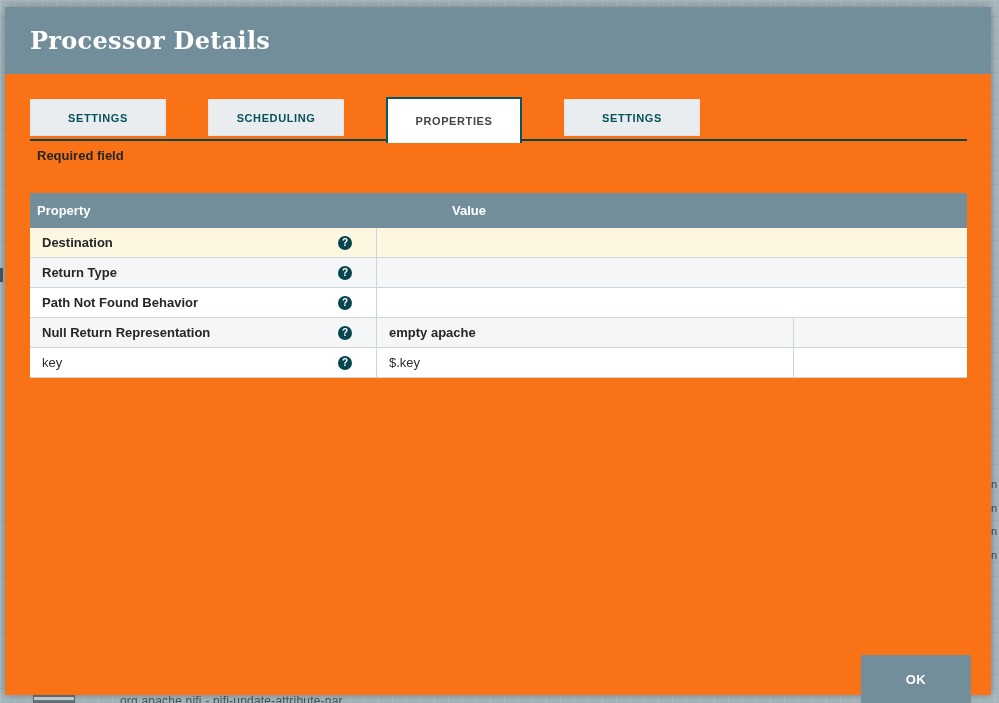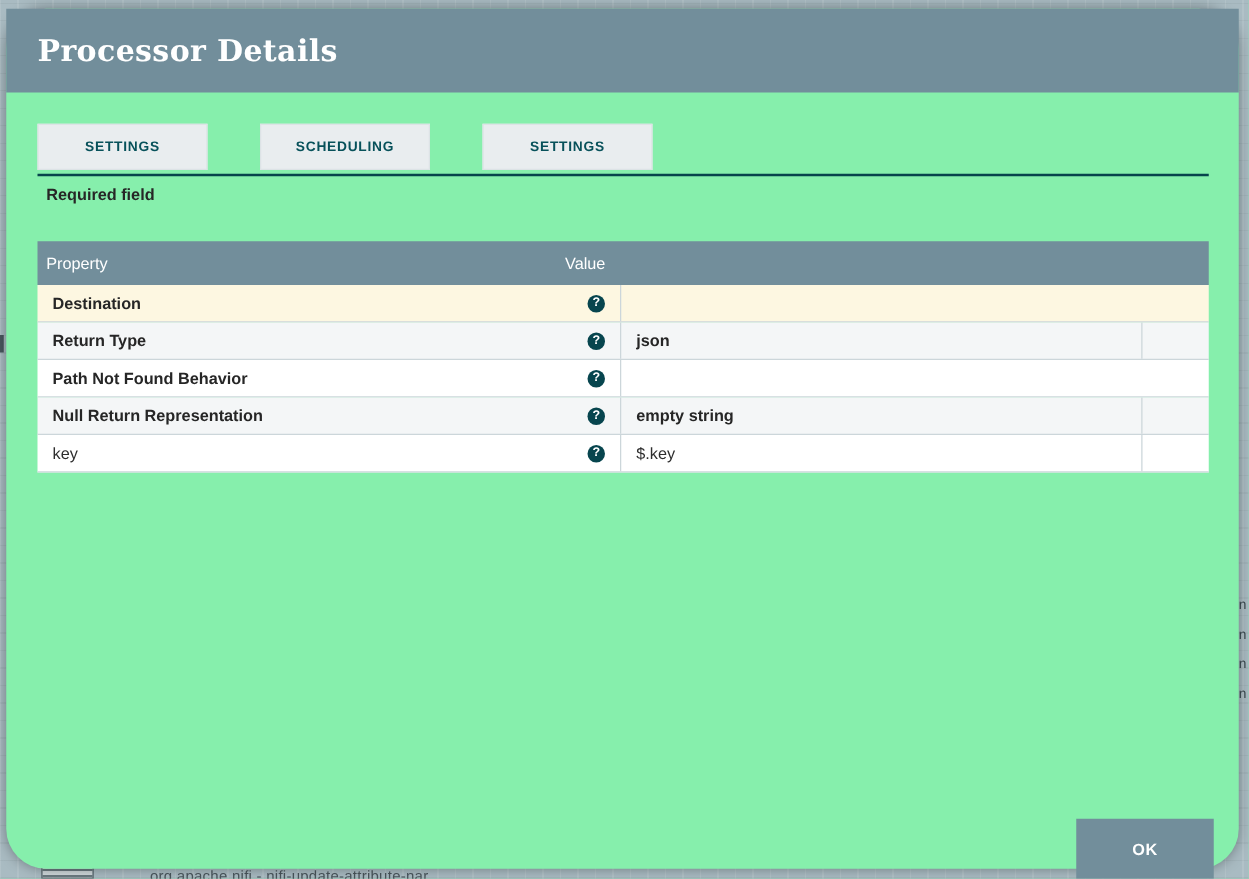--- a/index.html
+++ b/index.html
@@ -23,24 +23,23 @@
     position: absolute; left: 33px; top: 689px; width: 42px; height: 14px; z-index: 1;
     background: repeating-linear-gradient(0deg, #6b7a80 0 2px, #cfd8db 2px 5px);
     border: 1px solid #5c6b71;
   }
   .bg-edge-tick { position: absolute; left: 0; top: 268px; width: 3px; height: 14px; background: #49585f; z-index: 1; }
   .edge-n { left: 991px; font-size: 11px; }
 
   
   .dialog {
     position: absolute; left: 5px; top: 7px; width: 986px; height: 688px;
-    background: #86efac;
+    background: #f97316;
     box-shadow: 0 0 10px rgba(0,0,0,0.35);
     z-index: 2;
-    border-radius: 32px;
   }
   .dialog-header {
     height: 67px; background: #728e9b;
     display: flex; align-items: center; padding-left: 25px;
   }
   .dialog-title {
     font-family: "DejaVu Serif", serif;
     font-weight: bold; font-size: 24px; color: #ffffff;
     letter-spacing: 0.3px;
   }
@@ -67,31 +66,31 @@
 
   .required-label {
     position: absolute; left: 32px; top: 141px;
     font-size: 13px; font-weight: bold; color: #262626;
   }
 
   
   .prop-table { position: absolute; left: 25px; top: 186px; width: 937px; }
   .thead {
     display: flex; height: 35px; background: #728e9b; align-items: center;
-    color: #ffffff; font-size: 13px; font-weight: normal;
+    color: #ffffff; font-size: 13px; font-weight: bold;
   }
   .th-property { width: 417px; padding-left: 7px; }
   .th-value { padding-left: 5px; }
   .trow { display: flex; height: 30px; border-bottom: 1px solid #ccd6da; background: #ffffff; align-items: stretch; }
   .trow.highlight { background: #fdf7e1; }
   .trow.alt { background: #f4f6f7; }
   .td-property {
-    width: 467px; border-right: 1px solid #ccd6da;
+    width: 347px; border-right: 1px solid #ccd6da;
     display: flex; align-items: center; justify-content: space-between;
-    padding-left: 12px; padding-right: 12px;
+    padding-left: 12px; padding-right: 24px;
     font-size: 13px; font-weight: bold; color: #262626;
   }
   .td-value {
     width: 417px; border-right: 1px solid #ccd6da;
     display: flex; align-items: center; padding-left: 12px;
     font-size: 13px; font-weight: bold; color: #262626;
   }
   .td-extra { flex: 1; }
   .trow.plain .td-property, .trow.plain .td-value { font-weight: normal; color: #2e2e2e; }
   .help-icon {
@@ -125,20 +124,21 @@
 
 <div class="dialog">
 
   <div class="dialog-header">
     <span class="dialog-title">Processor Details</span>
   </div>
 
   <div class="tabs">
     <div class="tab">SETTINGS</div>
     <div class="tab">SCHEDULING</div>
+    <div class="tab active">PROPERTIES</div>
     <div class="tab">SETTINGS</div>
   </div>
   <div class="tab-underline"></div>
 
   <div class="required-label">Required field</div>
 
   <div class="prop-table">
     <div class="thead">
       <div class="th-property">Property</div>
       <div class="th-value">Value</div>
@@ -150,38 +150,37 @@
         <span class="help-icon">?</span>
       </div>
       <div class="td-extra"></div>
     </div>
 
     <div class="trow alt">
       <div class="td-property">
         <span>Return Type</span>
         <span class="help-icon">?</span>
       </div>
-      <div class="td-value">json</div>
       <div class="td-extra"></div>
     </div>
 
     <div class="trow">
       <div class="td-property">
         <span>Path Not Found Behavior</span>
         <span class="help-icon">?</span>
       </div>
       <div class="td-extra"></div>
     </div>
 
     <div class="trow alt">
       <div class="td-property">
         <span>Null Return Representation</span>
         <span class="help-icon">?</span>
       </div>
-      <div class="td-value">empty string</div>
+      <div class="td-value">empty apache</div>
       <div class="td-extra"></div>
     </div>
 
     <div class="trow plain">
       <div class="td-property">
         <span>key</span>
         <span class="help-icon">?</span>
       </div>
       <div class="td-value">$.key</div>
       <div class="td-extra"></div>

